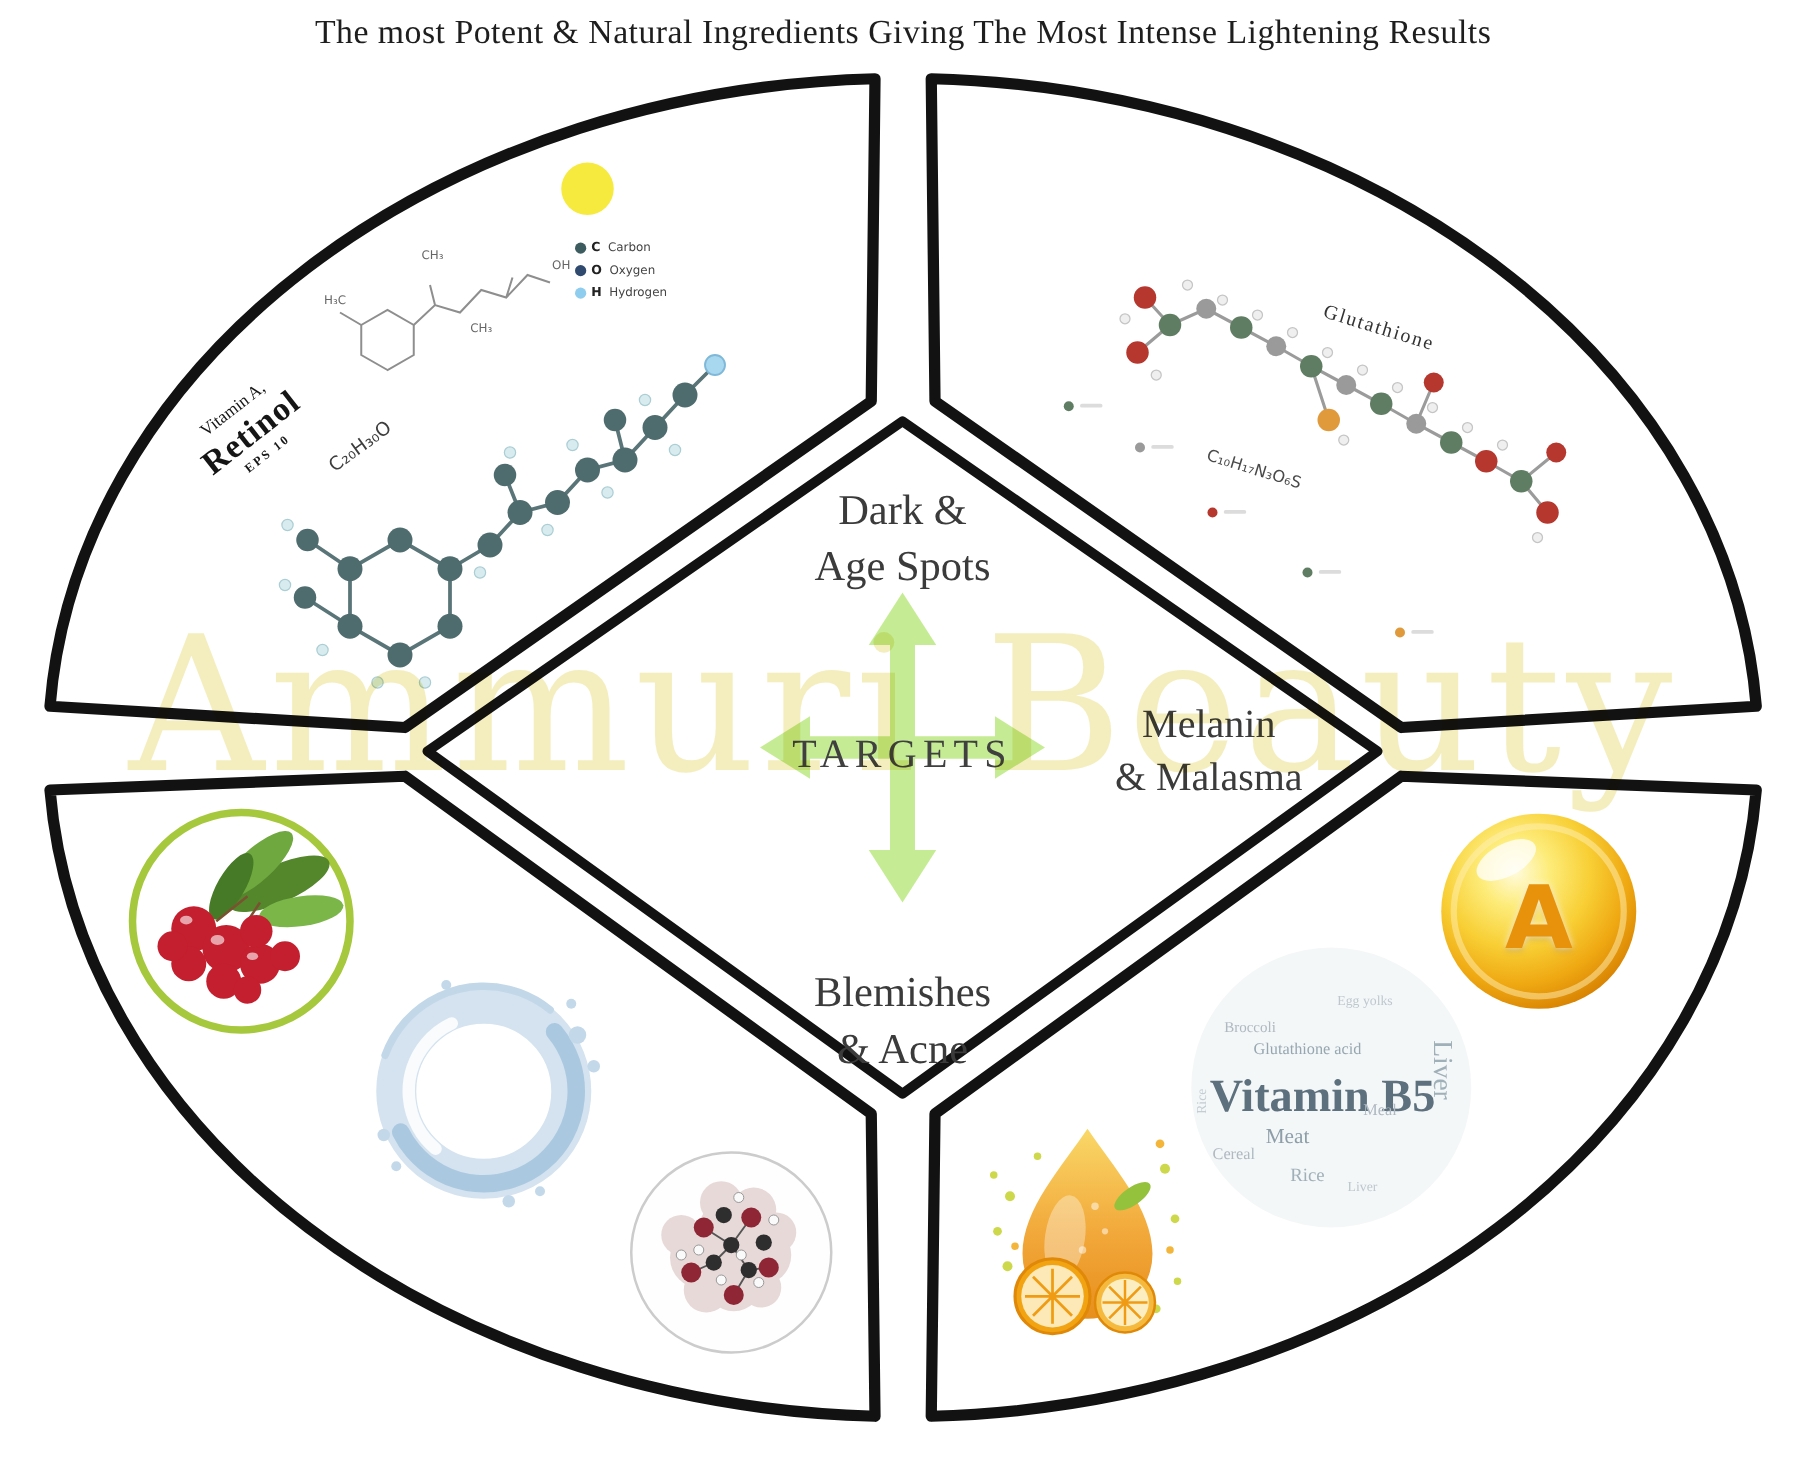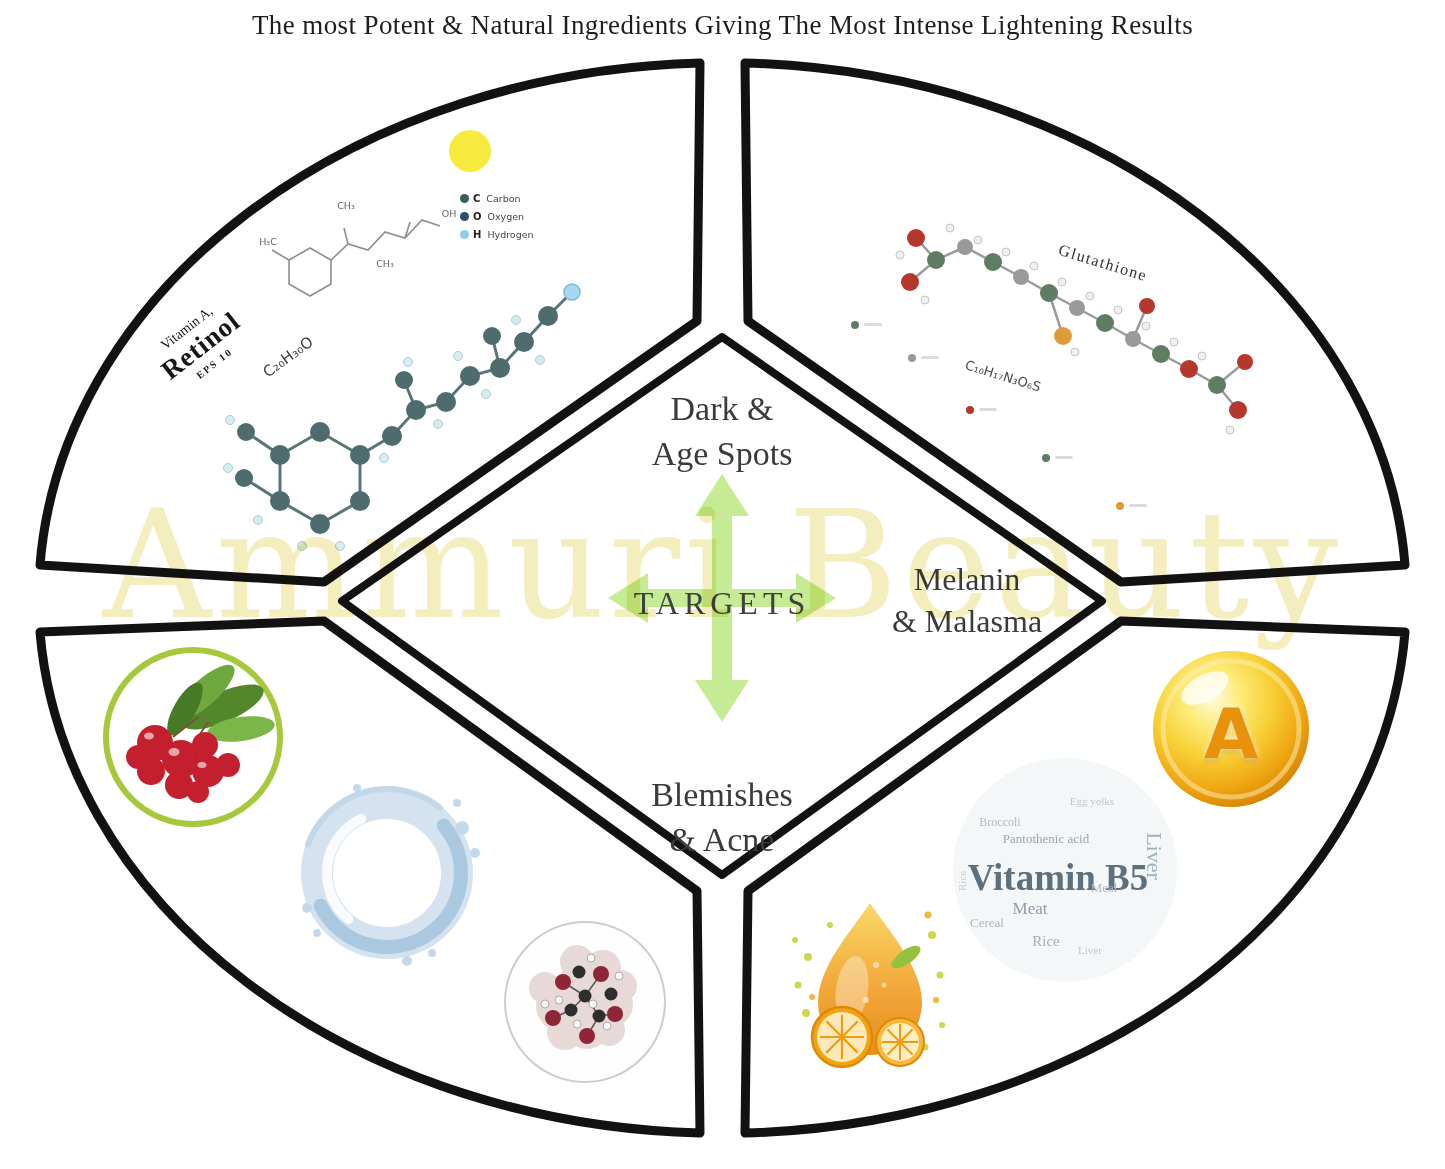--- a/index.html
+++ b/index.html
@@ -385,21 +385,21 @@
       <span>Hydrogen</span>
     </div>
   </div>
 
   <div class="abs glut-label" style="left:1103px; top:263px;">Glutathione</div>
   <div class="abs glut-formula" style="left:1003px; top:376px;">C₁₀H₁₇N₃O₆S</div>
 
   <div class="abs vitamin-a-letter" style="left:1231px; top:734px;">A</div>
 
   <div class="abs wc-main" style="left:1058px; top:877px;">Vitamin B5</div>
-  <div class="abs wc-word" style="left:1046px; top:839px; font-size:13px; color:#96a7b1;">Pantothenic acid</div>
+  <div class="abs wc-word" style="left:1046px; top:839px; font-size:13px; color:#96a7b1;">Glutathione acid</div>
   <div class="abs wc-word" style="left:1000px; top:822px; font-size:12px;">Broccoli</div>
   <div class="abs wc-word" style="left:1092px; top:801px; font-size:11px; color:#bdc8ce;">Egg yolks</div>
   <div class="abs wc-word" style="left:1154px; top:856px; font-size:22px; color:#9fb0b9; transform:translate(-50%,-50%) rotate(90deg);">Liver</div>
   <div class="abs wc-word" style="left:1030px; top:909px; font-size:17px; color:#8d9ea9;">Meat</div>
   <div class="abs wc-word" style="left:1046px; top:941px; font-size:15px; color:#9fb0b9;">Rice</div>
   <div class="abs wc-word" style="left:987px; top:923px; font-size:13px;">Cereal</div>
   <div class="abs wc-word" style="left:1104px; top:888px; font-size:13px;">Meal</div>
   <div class="abs wc-word" style="left:1090px; top:950px; font-size:11px; color:#bdc8ce;">Liver</div>
   <div class="abs wc-word" style="left:962px; top:881px; font-size:11px; color:#c3cdd3; transform:translate(-50%,-50%) rotate(-90deg);">Rice</div>
 

